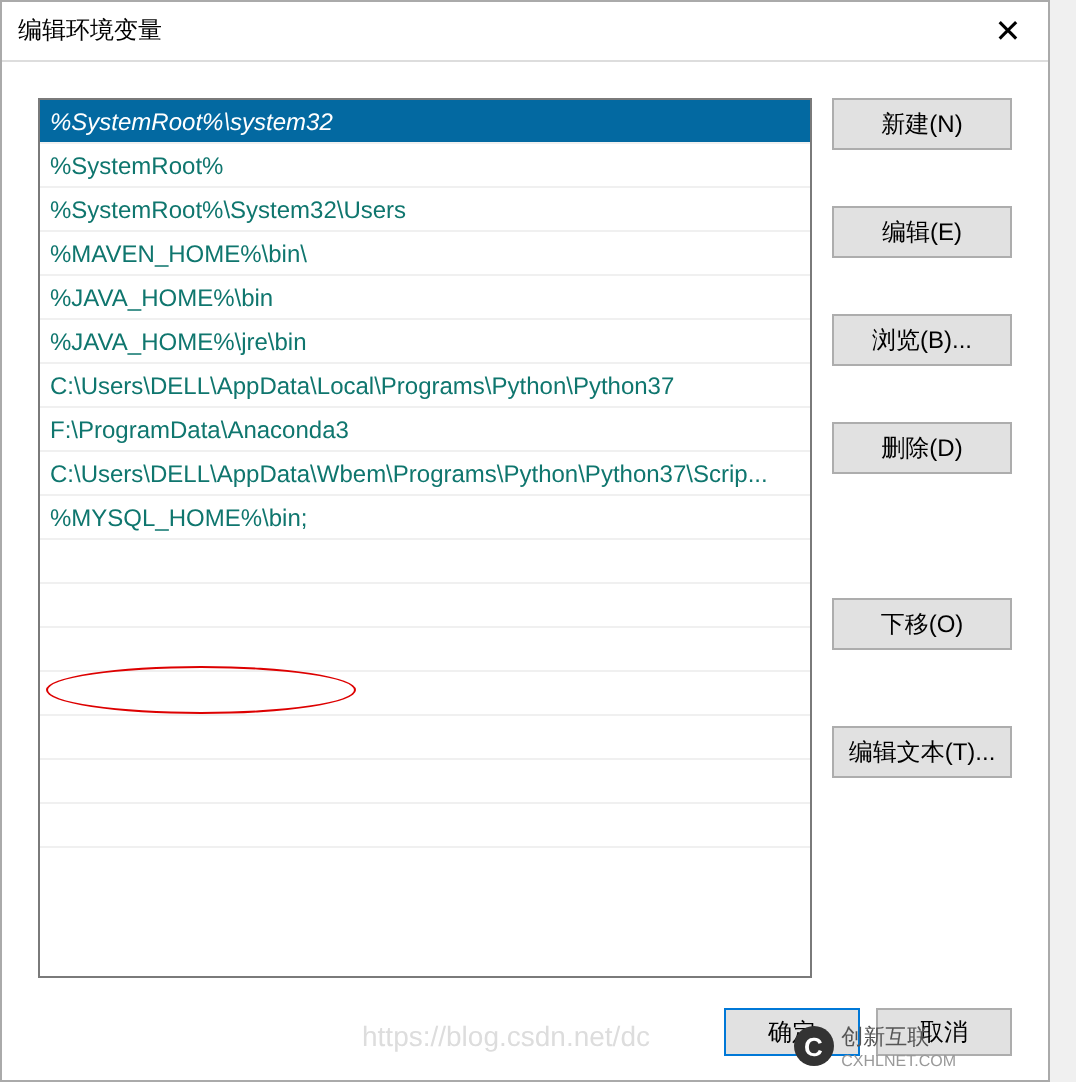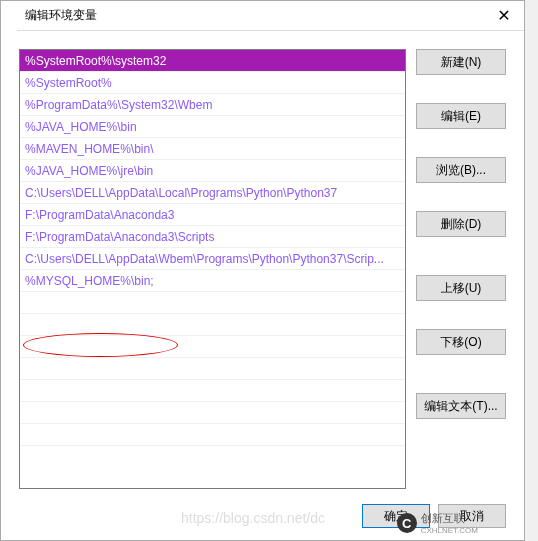--- a/index.html
+++ b/index.html
@@ -20,21 +20,20 @@
       position: relative;
     }
     .titlebar {
       height: 30px;
       display: flex;
       align-items: center;
       justify-content: space-between;
       padding: 0 0 0 8px;
       border-bottom: 1px solid #ddd;
       background: #fff;
-      margin-left: 16px;
     }
     .title-text {
       font-size: 12px;
       color: #000;
     }
     .close-btn {
       width: 40px;
       height: 28px;
       display: flex;
       align-items: center;
@@ -59,26 +58,27 @@
     }
     .list-row {
       height: 22px;
       line-height: 22px;
       padding: 0 5px;
       white-space: nowrap;
       overflow: hidden;
       text-overflow: ellipsis;
       border-bottom: 1px solid #f0f0f0;
       font-size: 12px;
-      color: #8b5cf6;
+      color: #0f766e;
       position: relative;
     }
     .list-row.selected {
-      background: #a21caf;
+      background: #0369a1;
       color: #fff;
+      font-style: italic;
     }
     .button-col {
       width: 90px;
       display: flex;
       flex-direction: column;
       gap: 4px;
     }
     .btn {
       width: 90px;
       height: 26px;
@@ -161,47 +161,45 @@
   <div class="titlebar">
     <span class="title-text">编辑环境变量</span>
     <div class="close-btn">
       <span>✕</span>
     </div>
   </div>
   <div class="content">
     <div class="list-container">
       <div class="list-row selected">%SystemRoot%\system32</div>
       <div class="list-row">%SystemRoot%</div>
-      <div class="list-row">%ProgramData%\System32\Wbem</div>
+      <div class="list-row">%SystemRoot%\System32\Users</div>
+      <div class="list-row">%MAVEN_HOME%\bin\</div>
       <div class="list-row">%JAVA_HOME%\bin</div>
-      <div class="list-row">%MAVEN_HOME%\bin\</div>
       <div class="list-row">%JAVA_HOME%\jre\bin</div>
       <div class="list-row">C:\Users\DELL\AppData\Local\Programs\Python\Python37</div>
       <div class="list-row">F:\ProgramData\Anaconda3</div>
-      <div class="list-row">F:\ProgramData\Anaconda3\Scripts</div>
       <div class="list-row">C:\Users\DELL\AppData\Wbem\Programs\Python\Python37\Scrip...</div>
       <div class="list-row">%MYSQL_HOME%\bin;</div>
       <div class="list-row"></div>
       <div class="list-row"></div>
       <div class="list-row"></div>
       <div class="list-row"></div>
       <div class="list-row"></div>
       <div class="list-row"></div>
       <div class="list-row"></div>
     </div>
     <div class="button-col">
       <button class="btn">新建(N)</button>
       <div class="gap-small"></div>
       <button class="btn">编辑(E)</button>
       <div class="gap-small"></div>
       <button class="btn">浏览(B)...</button>
       <div class="gap-small"></div>
       <button class="btn">删除(D)</button>
       <div class="gap"></div>
-      <button class="btn">上移(U)</button>
       <div class="gap-small"></div>
       <button class="btn">下移(O)</button>
       <div class="gap"></div>
       <button class="btn">编辑文本(T)...</button>
     </div>
   </div>
   <div class="red-circle"></div>
   <div class="bottom-buttons">
     <button class="btn-bottom">确定</button>
     <button class="btn-bottom" style="border-color:#adadad">取消</button>

